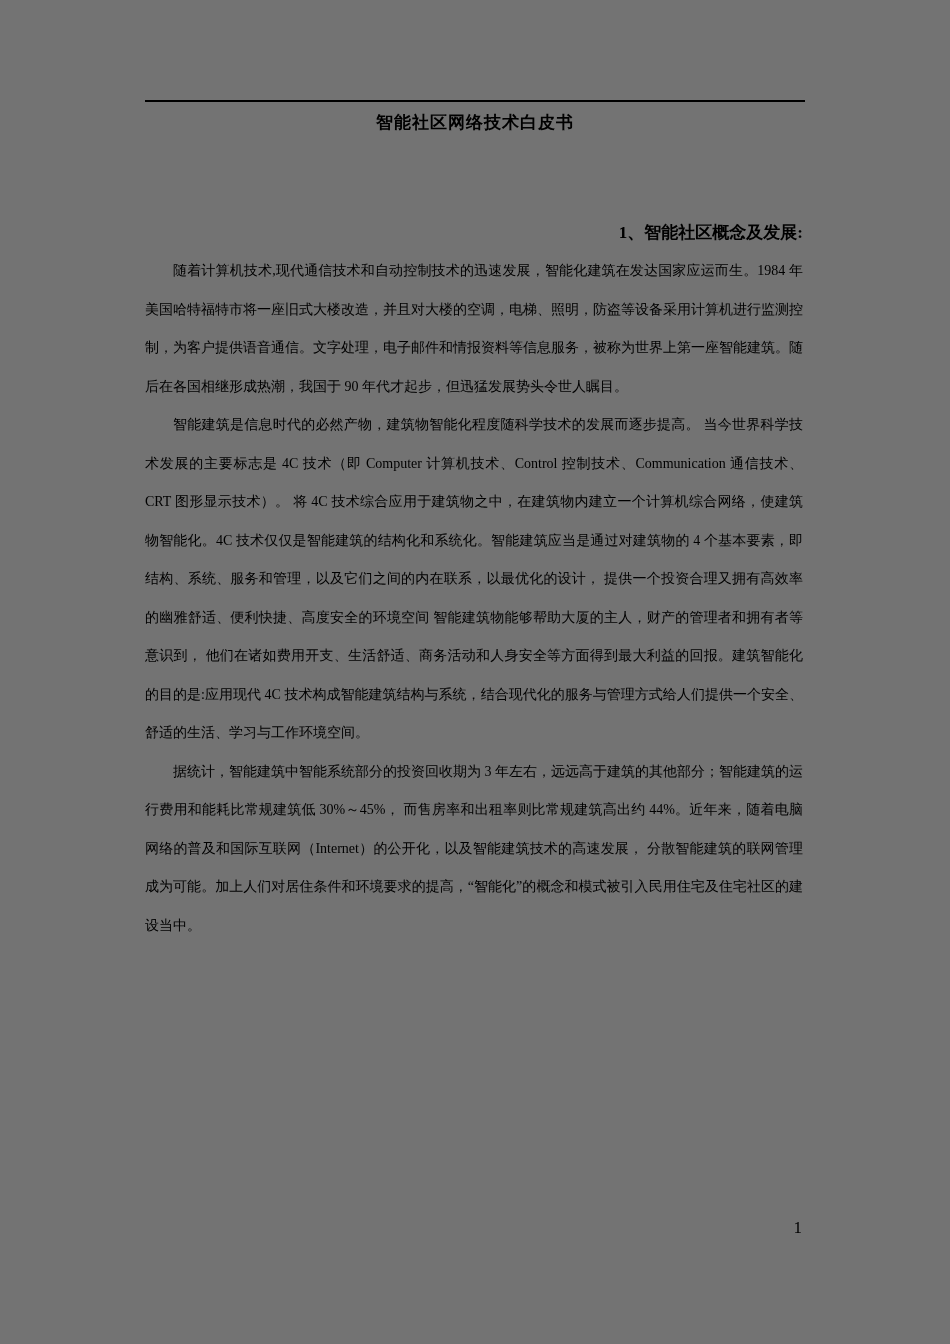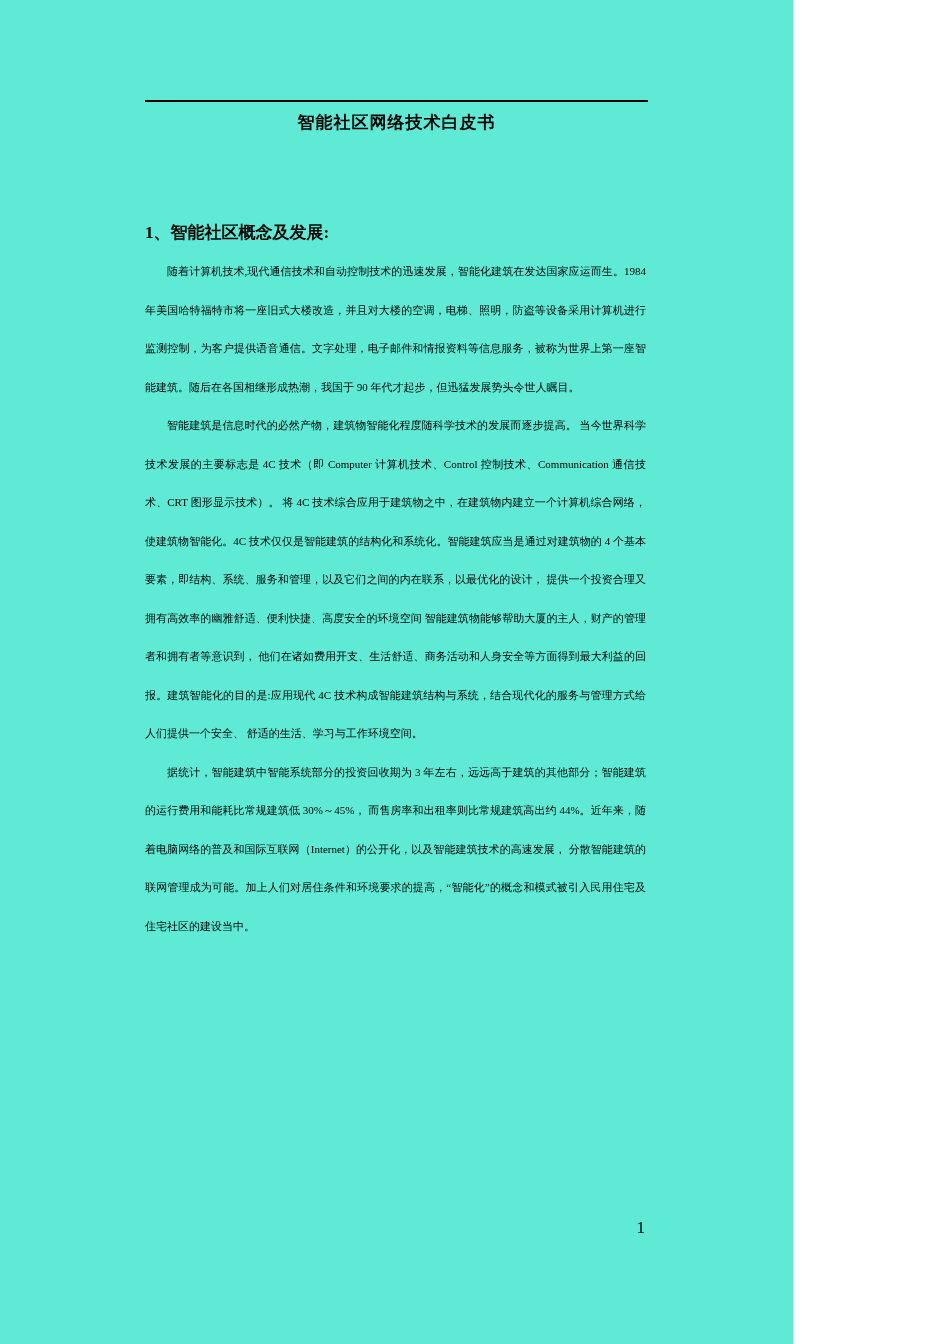--- a/index.html
+++ b/index.html
@@ -2,23 +2,23 @@
 <html><head>
 <meta charset="utf-8">
 <style>
   html, body {
     margin: 0;
     padding: 0;
     background: #ffffff;
   }
   .page {
     position: relative;
-    width: 793px;
+    width: 950px;
     height: 1344px;
-    background: #5eead4;
+    background: #737373;
     color: #000000;
     font-family: "Liberation Serif", serif;
     overflow: hidden;
   }
   .top-rule {
     position: absolute;
     left: 145px;
     right: 145px;
     top: 100px;
     border-top: 2px solid #000000;
@@ -38,23 +38,24 @@
     position: absolute;
     left: 145px;
     right: 147px;
     top: 214px;
   }
   .section-heading {
     font-weight: bold;
     font-size: 17px;
     line-height: 38px;
     margin: 0 0 0 0;
+    text-align: right;
   }
   .para {
-    font-size: 11px;
+    font-size: 14px;
     line-height: 38.5px;
     text-align: justify;
     text-indent: 2em;
     margin: 0;
   }
   .page-number {
     position: absolute;
     right: 148px;
     top: 1218px;
     font-size: 17px;

